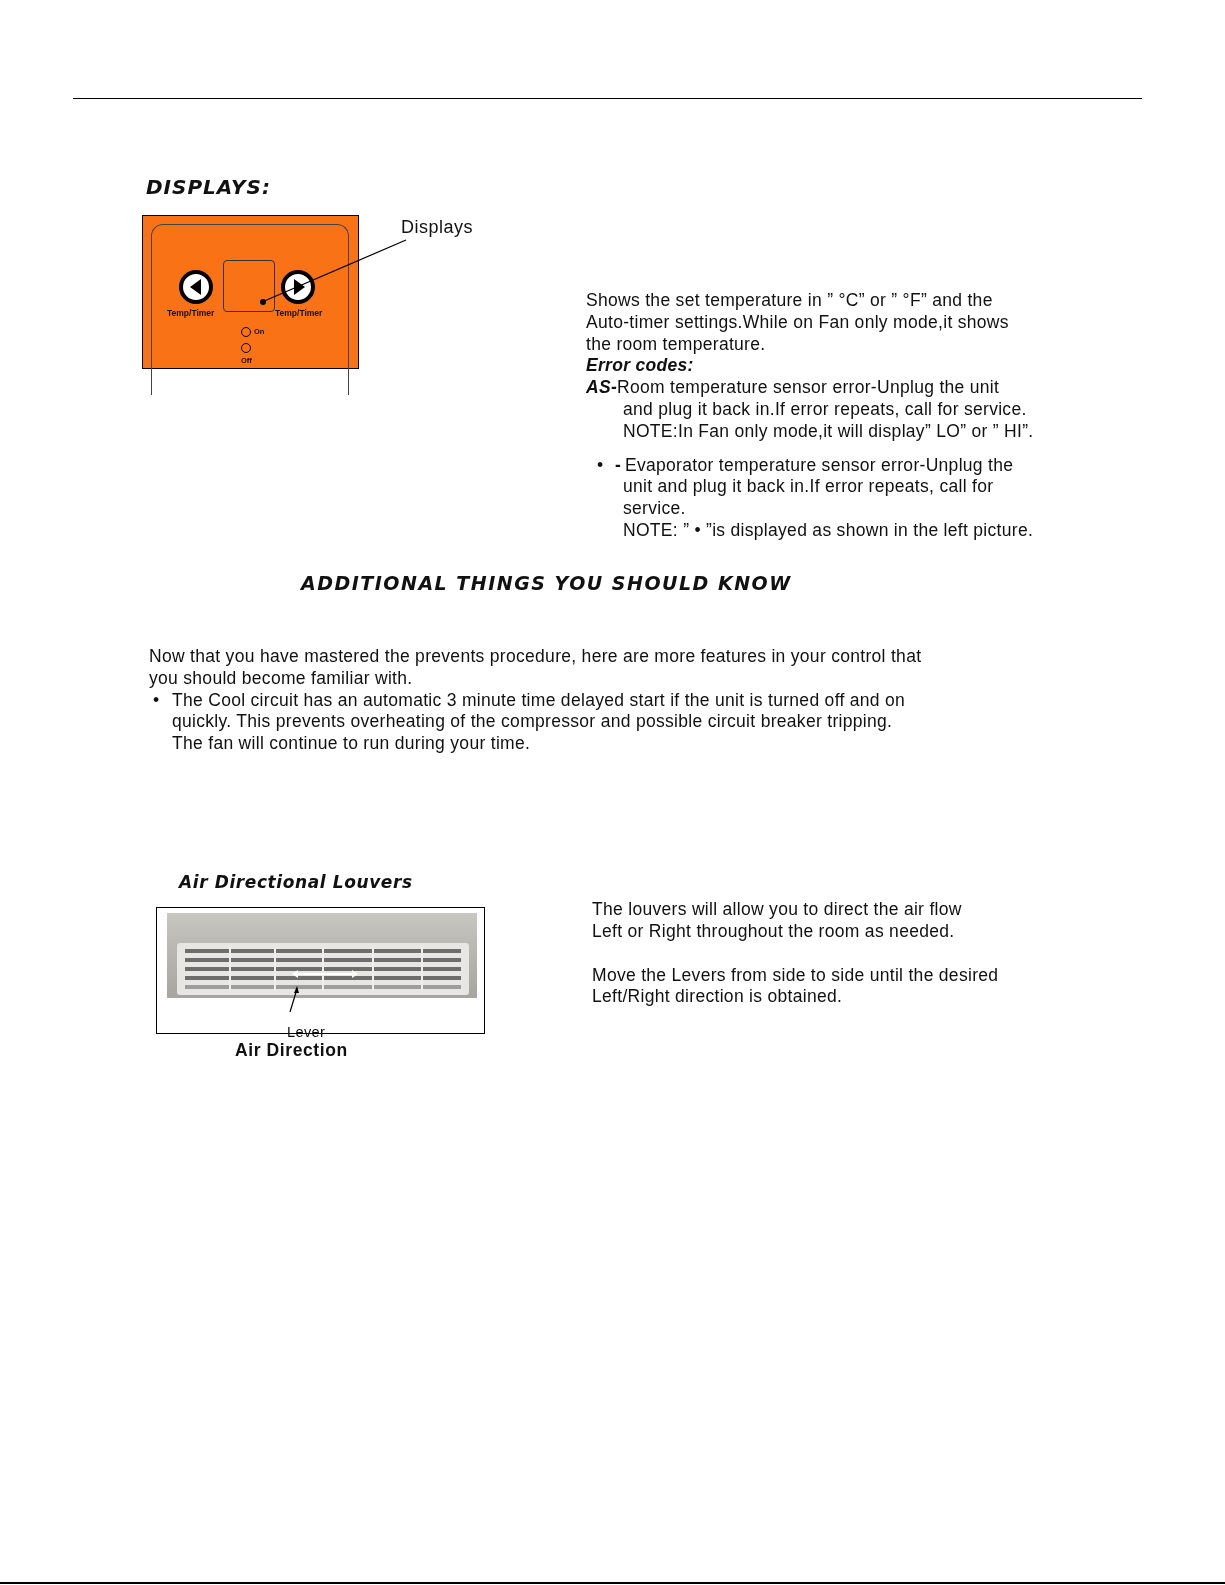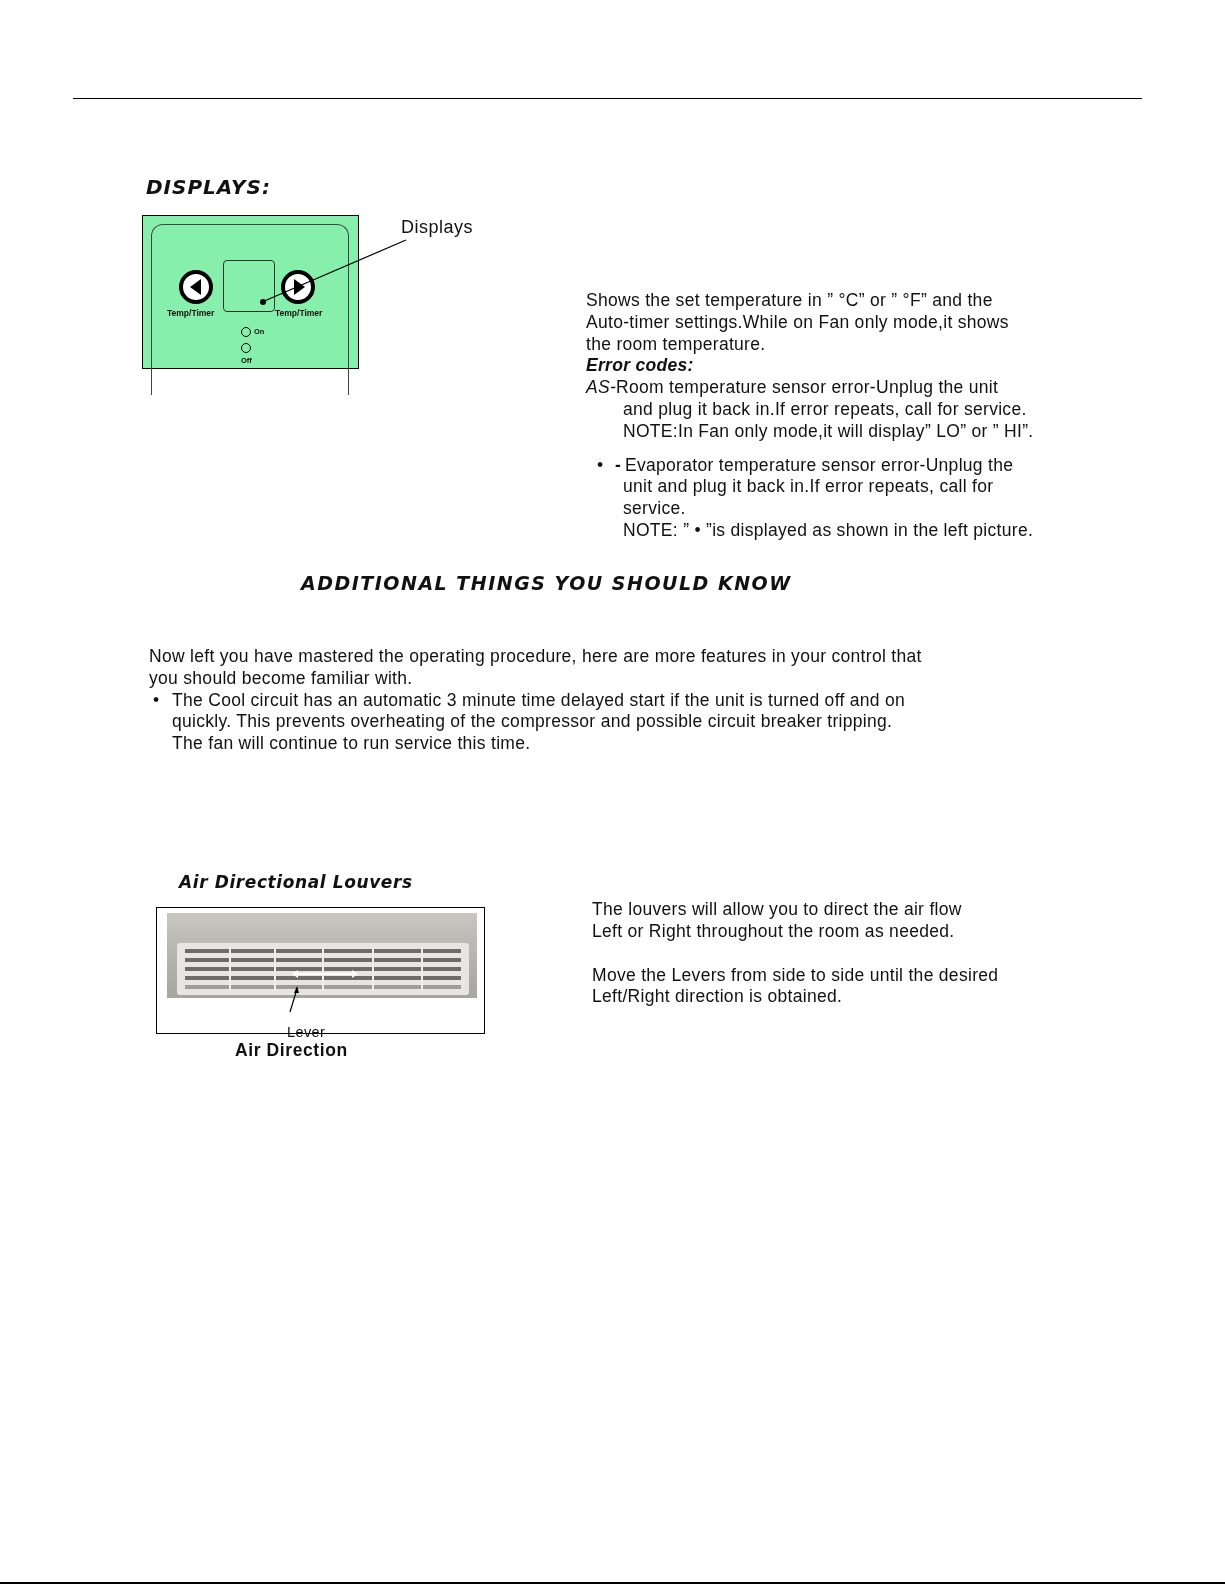--- a/index.html
+++ b/index.html
@@ -11,21 +11,21 @@
     .rule-top { left: 73px; top: 98px; width: 1069px; height: 0; border-top: 1.5px solid #000; }
     .rule-bottom { left: 0; top: 1582px; width: 1225px; height: 0; border-top: 2px solid #000; }
 
     .heading-bi {
       font-weight: 900; font-style: italic; letter-spacing: 1px;
       font-family: "DejaVu Sans", sans-serif; color: #111;
     }
     .displays-heading { left: 146px; top: 175px; font-size: 20px; }
 
     
-    .panel-box { left: 142px; top: 215px; width: 215px; height: 152px; border: 1.5px solid #000; background: #86efac; }
+    .panel-box { left: 142px; top: 215px; width: 215px; height: 152px; border: 1.5px solid #000; background: #f97316; }
     .panel-inner {
       position: absolute; left: 8px; top: 8px; width: 196px; height: 170px;
       border: 1px solid #444; border-bottom: none; border-radius: 12px 12px 0 0;
     }
     .lcd { position: absolute; left: 80px; top: 44px; width: 50px; height: 50px; border: 1px solid #333; border-radius: 4px; }
     .lcd-dot { position: absolute; left: 36px; top: 38px; width: 6px; height: 6px; background: #000; border-radius: 50%; }
     .btn-circle {
       position: absolute; top: 54px; width: 26px; height: 26px; border: 4px solid #000; border-radius: 50%;
       display: flex; align-items: center; justify-content: center; background: #fff;
     }
@@ -40,21 +40,21 @@
     .led { width: 8px; height: 8px; border: 1.2px solid #000; border-radius: 50%; }
     .led-on { top: 111px; }
     .led-off { top: 127px; flex-direction: column; }
 
     .displays-callout { left: 401px; top: 217px; font-size: 18px; letter-spacing: 0.5px; }
     .callout-line { left: 0; top: 0; width: 1225px; height: 600px; pointer-events: none; }
 
     .body-text { font-size: 17.5px; line-height: 21.8px; letter-spacing: 0.3px; }
     .desc-block { left: 586px; top: 290px; width: 560px; }
     .desc-block .err-head { font-weight: bold; font-style: italic; }
-    .desc-block .code { font-weight: normal; font-style: italic; }
+    .desc-block .code { font-weight: bold; font-style: italic; }
     .indent { padding-left: 37px; }
     .bullet-err { margin-top: 12px; position: relative; padding-left: 37px; }
     .bullet-err .dot { position: absolute; left: 11px; top: 0; }
     .bullet-err .dash { position: absolute; left: 29px; top: 0; font-weight: bold; }
 
     .additional-heading { left: 294px; top: 572px; font-size: 19px; letter-spacing: 1.5px; margin-left: 7px; }
 
     .intro-block { left: 149px; top: 646px; width: 960px; }
     .intro-line { display: block; }
     .bullet-item { position: relative; padding-left: 23px; }
@@ -134,27 +134,27 @@
     <div style="padding-left:2px">Evaporator temperature sensor error-Unplug the</div>
     <div>unit and plug it back in.If error repeats, call for</div>
     <div>service.</div>
     <div>NOTE:  ” • ”is displayed as shown in the left picture.</div>
   </div>
 </div>
 
 <div class="abs heading-bi additional-heading">ADDITIONAL THINGS YOU SHOULD KNOW</div>
 
 <div class="abs intro-block body-text">
-  <span class="intro-line">Now left you have mastered the operating procedure, here are more features in your control that</span>
+  <span class="intro-line">Now that you have mastered the prevents procedure, here are more features in your control that</span>
   <span class="intro-line">you should become familiar with.</span>
   <div class="bullet-item">
     <span class="dot">•</span>
     <div>The Cool circuit has an automatic 3 minute time delayed  start if the unit is turned off and on</div>
     <div>quickly. This prevents overheating of the compressor and possible circuit breaker tripping.</div>
-    <div>The fan will continue to run service this time.</div>
+    <div>The fan will continue to run during your time.</div>
   </div>
 </div>
 
 <div class="abs heading-bi louver-heading">Air Directional Louvers</div>
 
 <div class="abs louver-frame">
   <div class="louver-photo">
     <div class="louver-grill">
       <div class="slat-row" style="top:6px"></div>
       <div class="slat-row" style="top:15px"></div>

